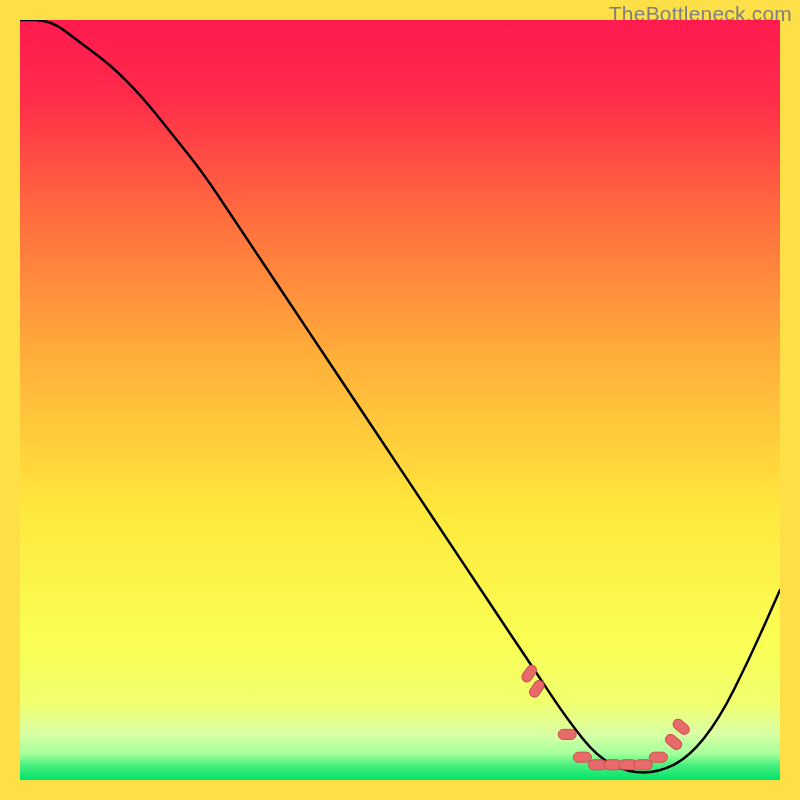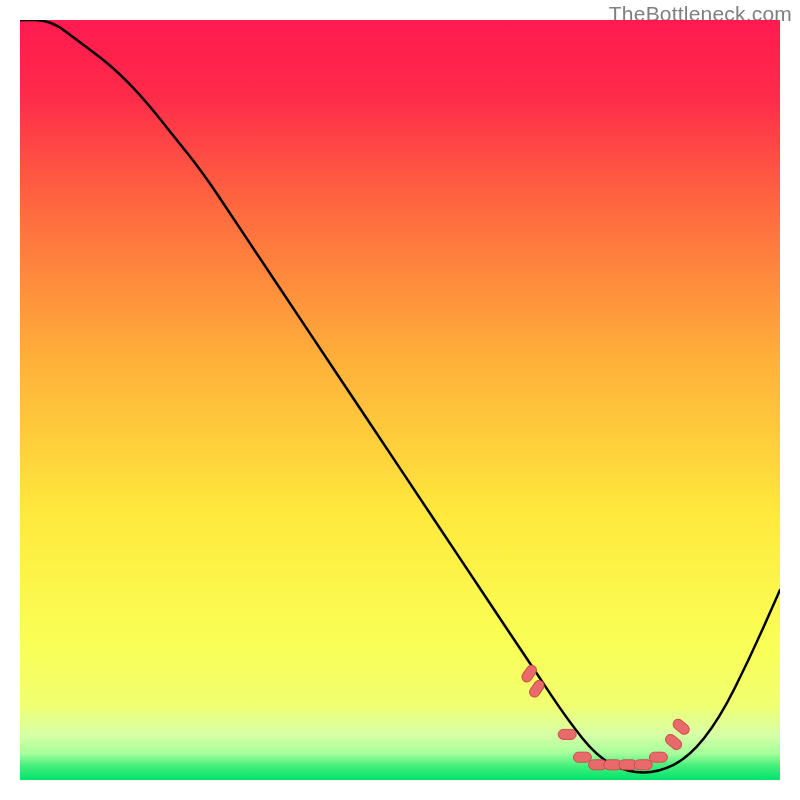--- a/index.html
+++ b/index.html
@@ -10,21 +10,21 @@
     background: #000;
     overflow: hidden;
     font-family: Arial, Helvetica, sans-serif;
   }
   .frame {
     position: absolute;
     top: 0;
     left: 0;
     width: 800px;
     height: 800px;
-    background: #ffffff;
+    background: #fde047;
   }
   .plot {
     position: absolute;
     left: 20px;
     top: 20px;
     width: 760px;
     height: 760px;
     box-sizing: border-box;
   }
   .watermark {

